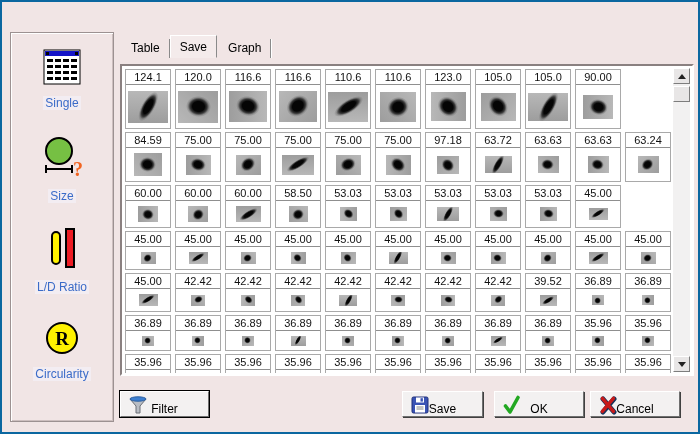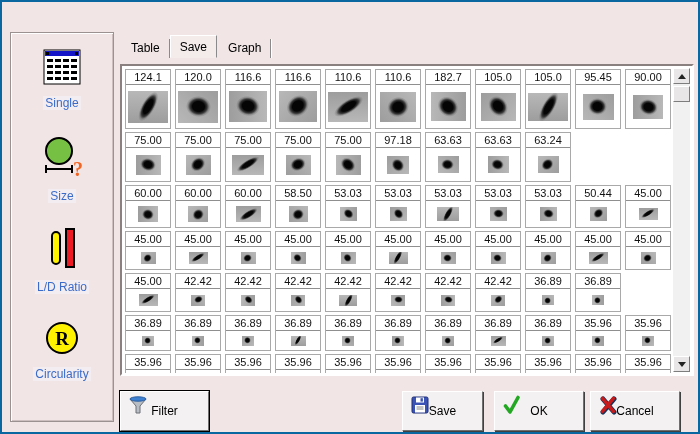--- a/index.html
+++ b/index.html
@@ -45,24 +45,24 @@
   
   .sbar { position:absolute; top:2px; right:2px; bottom:2px; width:17px; background:#F2F1F1; }
   .sbtn, .sthumb { position:absolute; left:0; width:17px; height:16px; background:#E8E6E6;
           border:1px solid; border-color:#ffffff #7d7d7d #7d7d7d #ffffff;
           display:flex; align-items:center; justify-content:center; }
   .sthumb { top:18px; }
   .arr { width:0; height:0; border-left:4px solid transparent; border-right:4px solid transparent; }
   .arr.up { border-bottom:5px solid #222; }
   .arr.dn { border-top:5px solid #222; }
   
-  .btn { position:absolute; top:389px; height:40px; background:#F3F1F1;
+  .btn { position:absolute; top:389px; height:26px; background:#F3F1F1;
          border:1px solid; border-color:#ffffff #6f6f6f #6f6f6f #ffffff;
          box-shadow:1px 1px 0 #404040; font-size:12px; color:#000;
-         display:flex; align-items:center; justify-content:center; }
+         display:flex; align-items:flex-end; justify-content:center; }
   .btn.default { outline:1px solid #000; }
   .btn .bicon { position:absolute; left:7px; top:3px; width:20px; height:20px; }
   .b-filter { left:118px; width:89px; } .b-find { left:215px; width:89px; }
   .b-save  { left:400px; width:81px; } .b-ok   { left:492px; width:90px; }
   .b-cancel{ left:588px; width:90px; }
 </style>
 </head>
 <body>
 
 <div class="window">
@@ -181,21 +181,21 @@
           </div>
           <div class="cell">
             <div class="num">110.6</div>
             <div class="tharea" style="height: 43px;">
               <div class="thumb" style="width: 36px; height: 30px; background: linear-gradient(45deg, rgb(157, 157, 157), rgb(184, 184, 184));">
                 <div class="blob" style="width: 22.32px; height: 19.8px; left: 6.84px; top: 5.1px; border-radius: 50%; background: radial-gradient(closest-side, rgb(5, 5, 5) 48%, rgba(15, 15, 15, 0.75) 68%, rgba(70, 70, 70, 0.3) 85%, transparent); transform: rotate(-23deg);"></div>
               </div>
             </div>
           </div>
           <div class="cell">
-            <div class="num">182.7</div>
+            <div class="num">123.0</div>
             <div class="tharea" style="height: 43px;">
               <div class="thumb" style="width: 35px; height: 29px; background: linear-gradient(270deg, rgb(157, 157, 157), rgb(184, 184, 184));">
                 <div class="blob" style="width: 21.7px; height: 19.14px; left: 6.65px; top: 4.93px; border-radius: 50%; background: radial-gradient(closest-side, rgb(5, 5, 5) 48%, rgba(15, 15, 15, 0.75) 68%, rgba(70, 70, 70, 0.3) 85%, transparent); transform: rotate(42deg);"></div>
               </div>
             </div>
           </div>
           <div class="cell">
             <div class="num">105.0</div>
             <div class="tharea" style="height: 43px;">
               <div class="thumb" style="width: 35px; height: 28px; background: linear-gradient(135deg, rgb(157, 157, 157), rgb(184, 184, 184));">
@@ -205,38 +205,38 @@
           </div>
           <div class="cell">
             <div class="num">105.0</div>
             <div class="tharea" style="height: 43px;">
               <div class="thumb" style="width: 40px; height: 28px; background: linear-gradient(0deg, rgb(157, 157, 157), rgb(184, 184, 184));">
                 <div class="blob" style="width: 32.8px; height: 11.76px; left: 3.6px; top: 8.12px; border-radius: 50%; background: radial-gradient(closest-side, rgb(5, 5, 5) 48%, rgba(15, 15, 15, 0.75) 68%, rgba(70, 70, 70, 0.3) 85%, transparent); transform: rotate(-60deg);"></div>
               </div>
             </div>
           </div>
           <div class="cell">
-            <div class="num">95.45</div>
-            <div class="tharea" style="height: 43px;">
-              <div class="thumb" style="width: 31px; height: 26px; background: linear-gradient(225deg, rgb(157, 157, 157), rgb(184, 184, 184));">
-                <div class="blob" style="width: 19.22px; height: 17.16px; left: 5.89px; top: 4.42px; border-radius: 50%; background: radial-gradient(closest-side, rgb(5, 5, 5) 48%, rgba(15, 15, 15, 0.75) 68%, rgba(70, 70, 70, 0.3) 85%, transparent); transform: rotate(5deg);"></div>
-              </div>
-            </div>
-          </div>
-          <div class="cell">
             <div class="num">90.00</div>
             <div class="tharea" style="height: 43px;">
               <div class="thumb" style="width: 30px; height: 24px; background: linear-gradient(90deg, rgb(157, 157, 157), rgb(184, 184, 184));">
                 <div class="blob" style="width: 18.6px; height: 15.84px; left: 5.7px; top: 4.08px; border-radius: 50%; background: radial-gradient(closest-side, rgb(5, 5, 5) 48%, rgba(15, 15, 15, 0.75) 68%, rgba(70, 70, 70, 0.3) 85%, transparent); transform: rotate(14deg);"></div>
               </div>
             </div>
           </div>
         </div>
         <div class="grow">
           <div class="cell">
+            <div class="num">84.59</div>
+            <div class="tharea" style="height: 33px;">
+              <div class="thumb" style="width: 28px; height: 23px; background: linear-gradient(225deg, rgb(157, 157, 157), rgb(184, 184, 184));">
+                <div class="blob" style="width: 17.36px; height: 15.18px; left: 5.32px; top: 3.91px; border-radius: 50%; background: radial-gradient(closest-side, rgb(5, 5, 5) 48%, rgba(15, 15, 15, 0.75) 68%, rgba(70, 70, 70, 0.3) 85%, transparent); transform: rotate(5deg);"></div>
+              </div>
+            </div>
+          </div>
+          <div class="cell">
             <div class="num">75.00</div>
             <div class="tharea" style="height: 33px;">
               <div class="thumb" style="width: 25px; height: 20px; background: linear-gradient(90deg, rgb(157, 157, 157), rgb(184, 184, 184));">
                 <div class="blob" style="width: 15.5px; height: 13.2px; left: 4.75px; top: 3.4px; border-radius: 50%; background: radial-gradient(closest-side, rgb(5, 5, 5) 48%, rgba(15, 15, 15, 0.75) 68%, rgba(70, 70, 70, 0.3) 85%, transparent); transform: rotate(14deg);"></div>
               </div>
             </div>
           </div>
           <div class="cell">
             <div class="num">75.00</div>
             <div class="tharea" style="height: 33px;">
@@ -271,20 +271,28 @@
           </div>
           <div class="cell">
             <div class="num">97.18</div>
             <div class="tharea" style="height: 33px;">
               <div class="thumb" style="width: 22px; height: 18px; background: linear-gradient(135deg, rgb(157, 157, 157), rgb(184, 184, 184));">
                 <div class="blob" style="width: 13.64px; height: 11.88px; left: 4.18px; top: 3.06px; border-radius: 50%; background: radial-gradient(closest-side, rgb(5, 5, 5) 48%, rgba(15, 15, 15, 0.75) 68%, rgba(70, 70, 70, 0.3) 85%, transparent); transform: rotate(51deg);"></div>
               </div>
             </div>
           </div>
           <div class="cell">
+            <div class="num">63.72</div>
+            <div class="tharea" style="height: 33px;">
+              <div class="thumb" style="width: 27px; height: 17px; background: linear-gradient(0deg, rgb(157, 157, 157), rgb(184, 184, 184));">
+                <div class="blob" style="width: 22.14px; height: 7.14px; left: 2.43px; top: 4.93px; border-radius: 50%; background: radial-gradient(closest-side, rgb(5, 5, 5) 48%, rgba(15, 15, 15, 0.75) 68%, rgba(70, 70, 70, 0.3) 85%, transparent); transform: rotate(-60deg);"></div>
+              </div>
+            </div>
+          </div>
+          <div class="cell">
             <div class="num">63.63</div>
             <div class="tharea" style="height: 33px;">
               <div class="thumb" style="width: 21px; height: 17px; background: linear-gradient(225deg, rgb(157, 157, 157), rgb(184, 184, 184));">
                 <div class="blob" style="width: 13.02px; height: 11.22px; left: 3.99px; top: 2.89px; border-radius: 50%; background: radial-gradient(closest-side, rgb(5, 5, 5) 48%, rgba(15, 15, 15, 0.75) 68%, rgba(70, 70, 70, 0.3) 85%, transparent); transform: rotate(5deg);"></div>
               </div>
             </div>
           </div>
           <div class="cell">
             <div class="num">63.63</div>
             <div class="tharea" style="height: 33px;">
@@ -369,28 +377,20 @@
           </div>
           <div class="cell">
             <div class="num">53.03</div>
             <div class="tharea" style="height: 26px;">
               <div class="thumb" style="width: 17px; height: 14px; background: linear-gradient(90deg, rgb(157, 157, 157), rgb(184, 184, 184));">
                 <div class="blob" style="width: 10.54px; height: 9.24px; left: 3.23px; top: 2.38px; border-radius: 50%; background: radial-gradient(closest-side, rgb(5, 5, 5) 48%, rgba(15, 15, 15, 0.75) 68%, rgba(70, 70, 70, 0.3) 85%, transparent); transform: rotate(14deg);"></div>
               </div>
             </div>
           </div>
           <div class="cell">
-            <div class="num">50.44</div>
-            <div class="tharea" style="height: 26px;">
-              <div class="thumb" style="width: 17px; height: 14px; background: linear-gradient(315deg, rgb(157, 157, 157), rgb(184, 184, 184));">
-                <div class="blob" style="width: 10.54px; height: 9.24px; left: 3.23px; top: 2.38px; border-radius: 50%; background: radial-gradient(closest-side, rgb(5, 5, 5) 48%, rgba(15, 15, 15, 0.75) 68%, rgba(70, 70, 70, 0.3) 85%, transparent); transform: rotate(-41deg);"></div>
-              </div>
-            </div>
-          </div>
-          <div class="cell">
             <div class="num">45.00</div>
             <div class="tharea" style="height: 26px;">
               <div class="thumb" style="width: 19px; height: 12px; background: linear-gradient(rgb(157, 157, 157), rgb(184, 184, 184));">
                 <div class="blob" style="width: 15.58px; height: 5.04px; left: 1.71px; top: 3.48px; border-radius: 50%; background: radial-gradient(closest-side, rgb(5, 5, 5) 48%, rgba(15, 15, 15, 0.75) 68%, rgba(70, 70, 70, 0.3) 85%, transparent); transform: rotate(-32deg);"></div>
               </div>
             </div>
           </div>
         </div>
         <div class="grow">
           <div class="cell">
@@ -537,20 +537,28 @@
               <div class="thumb" style="width: 14px; height: 11px; background: linear-gradient(90deg, rgb(157, 157, 157), rgb(184, 184, 184));">
                 <div class="blob" style="width: 8.68px; height: 7.26px; left: 2.66px; top: 1.87px; border-radius: 50%; background: radial-gradient(closest-side, rgb(5, 5, 5) 48%, rgba(15, 15, 15, 0.75) 68%, rgba(70, 70, 70, 0.3) 85%, transparent); transform: rotate(14deg);"></div>
               </div>
             </div>
           </div>
           <div class="cell">
             <div class="num">42.42</div>
             <div class="tharea" style="height: 22px;">
               <div class="thumb" style="width: 14px; height: 11px; background: linear-gradient(315deg, rgb(157, 157, 157), rgb(184, 184, 184));">
                 <div class="blob" style="width: 8.68px; height: 7.26px; left: 2.66px; top: 1.87px; border-radius: 50%; background: radial-gradient(closest-side, rgb(5, 5, 5) 48%, rgba(15, 15, 15, 0.75) 68%, rgba(70, 70, 70, 0.3) 85%, transparent); transform: rotate(-41deg);"></div>
+              </div>
+            </div>
+          </div>
+          <div class="cell">
+            <div class="num">39.52</div>
+            <div class="tharea" style="height: 22px;">
+              <div class="thumb" style="width: 17px; height: 11px; background: linear-gradient(rgb(157, 157, 157), rgb(184, 184, 184));">
+                <div class="blob" style="width: 13.94px; height: 4.62px; left: 1.53px; top: 3.19px; border-radius: 50%; background: radial-gradient(closest-side, rgb(5, 5, 5) 48%, rgba(15, 15, 15, 0.75) 68%, rgba(70, 70, 70, 0.3) 85%, transparent); transform: rotate(-32deg);"></div>
               </div>
             </div>
           </div>
           <div class="cell">
             <div class="num">36.89</div>
             <div class="tharea" style="height: 22px;">
               <div class="thumb" style="width: 12px; height: 10px; background: linear-gradient(45deg, rgb(157, 157, 157), rgb(184, 184, 184));">
                 <div class="blob" style="width: 7.44px; height: 6.6px; left: 2.28px; top: 1.7px; border-radius: 50%; background: radial-gradient(closest-side, rgb(5, 5, 5) 48%, rgba(15, 15, 15, 0.75) 68%, rgba(70, 70, 70, 0.3) 85%, transparent); transform: rotate(-23deg);"></div>
               </div>
             </div>

